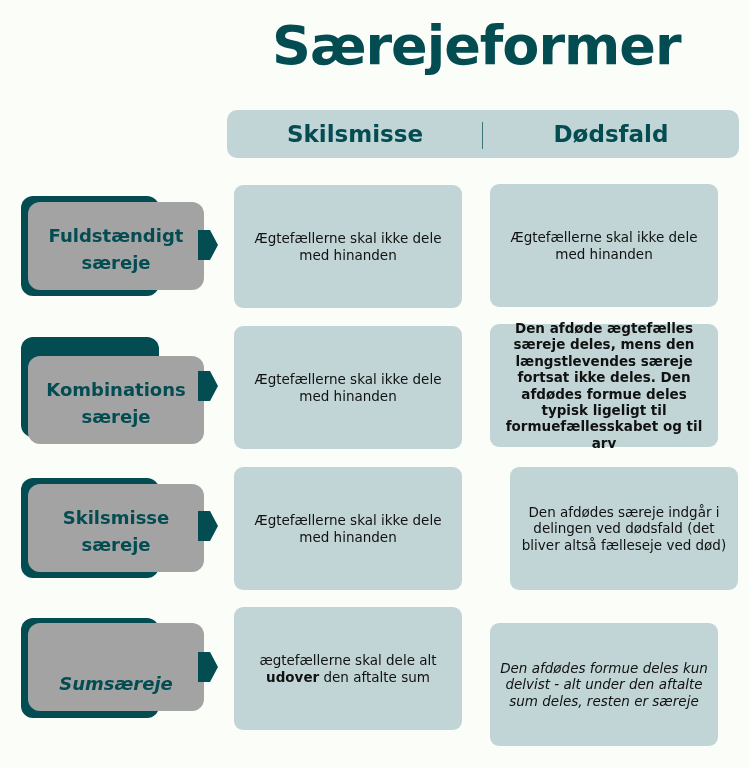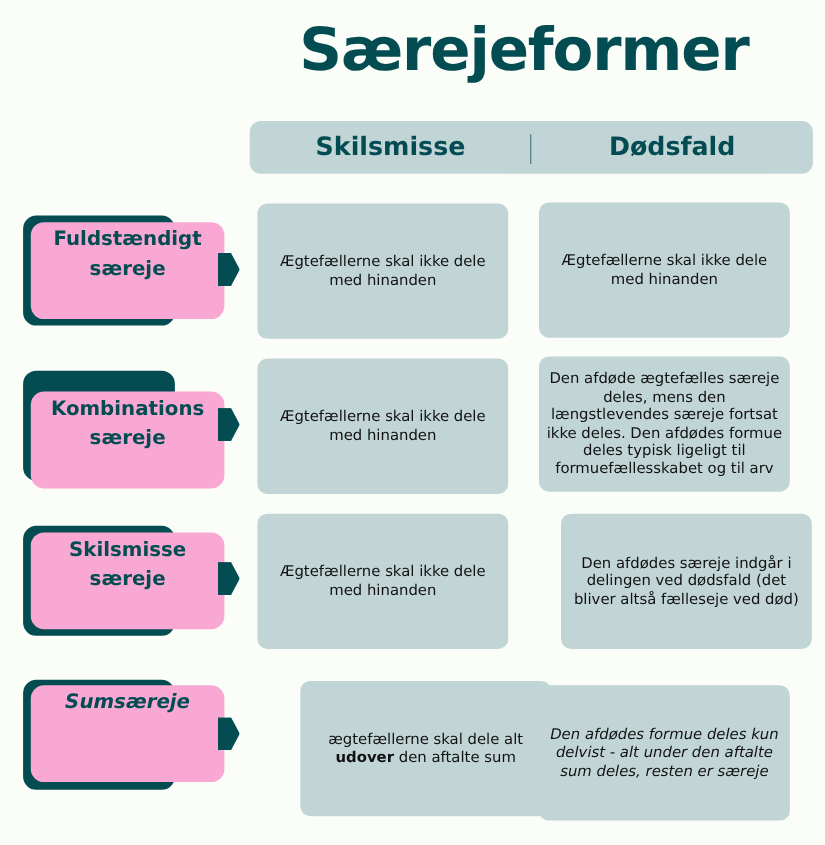--- a/index.html
+++ b/index.html
@@ -5,21 +5,21 @@
   * { box-sizing: border-box; margin: 0; padding: 0; }
   body { width: 750px; height: 768px; background: #fbfdf8; font-family: "DejaVu Sans", sans-serif; position: relative; overflow: hidden; }
   .title { position: absolute; left: 272px; top: 14px; font-size: 54px; font-weight: bold; color: #034c52; letter-spacing: -1px; }
   .header-bar { position: absolute; left: 227px; top: 110px; width: 512px; height: 48px; background: #c2d5d6; border-radius: 10px; }
   .header-bar .col { position: absolute; top: 0; height: 48px; line-height: 48px; font-size: 23px; font-weight: bold; color: #034c52; text-align: center; }
   .header-bar .c1 { left: 0; width: 256px; }
   .header-bar .c2 { left: 256px; width: 256px; }
   .header-bar .div { position: absolute; left: 255px; top: 12px; width: 1px; height: 27px; background: #3e7479; }
   .row { position: absolute; left: 0; width: 750px; height: 126px; }
   .lab-back { position: absolute; left: 21px; width: 138px; height: 100px; background: #034c52; border-radius: 12px; }
-  .lab-front { position: absolute; left: 28px; width: 176px; height: 88px; background: #f9a8d4; border-radius: 12px; display: flex; align-items: flex-start; justify-content: center; text-align: center; font-size: 18px; font-weight: bold; color: #034c52; line-height: 1.5; padding: 2px 4px; }
+  .lab-front { position: absolute; left: 28px; width: 176px; height: 88px; background: #a3a3a3; border-radius: 12px; display: flex; align-items: flex-end; justify-content: center; text-align: center; font-size: 18px; font-weight: bold; color: #034c52; line-height: 1.5; padding: 14px 4px; }
   .arrow { position: absolute; left: 198px; width: 20px; height: 30px; background: #034c52; clip-path: polygon(0 0, 60% 0, 100% 50%, 60% 100%, 0 100%); }
   .cell { position: absolute; width: 228px; height: 123px; background: #c2d5d6; border-radius: 9px; display: flex; align-items: center; justify-content: center; text-align: center; font-size: 13.5px; color: #111; line-height: 1.22; padding: 0 6px; }
   .cell.c1 { left: 234px; }
   .cell.c2 { left: 490px; }
   b { font-weight: bold; }
 </style>
 </head>
 <body>
 
 <div class="title">Særejeformer</div>
@@ -40,36 +40,36 @@
   <div class="cell c2" style="top:0px;">Ægtefællerne skal ikke dele med hinanden</div>
 </div>
 
 <div class="row" style="top:324px;">
   <div class="lab-back" style="top:13px;"></div>
   <div class="lab-front" style="top:32px;">
     <span><span>Kombinations</span><br><span>særeje</span></span>
   </div>
   <div class="arrow" style="top:47px;"></div>
   <div class="cell c1" style="top:2px;">Ægtefællerne skal ikke dele  med hinanden</div>
-  <div class="cell c2" style="top:0px;">Den afdøde ægtefælles særeje deles, mens den længstlevendes særeje fortsat ikke deles. Den afdødes formue deles typisk ligeligt til formuefællesskabet og til arv</div>
+  <div class="cell c2" style="top:0px;font-weight:bold;">Den afdøde ægtefælles særeje deles, mens den længstlevendes særeje fortsat ikke deles. Den afdødes formue deles typisk ligeligt til formuefællesskabet og til arv</div>
 </div>
 
 <div class="row" style="top:465px;">
   <div class="lab-back" style="top:13px;"></div>
   <div class="lab-front" style="top:19px;">
     <span><span>Skilsmisse</span><br><span>særeje</span></span>
   </div>
   <div class="arrow" style="top:46px;"></div>
   <div class="cell c1" style="top:2px;">Ægtefællerne skal ikke dele med hinanden</div>
   <div class="cell c2" style="top:2px;margin-left:20px;">Den afdødes særeje indgår i delingen ved dødsfald (det bliver altså fælleseje ved død)</div>
 </div>
 
 <div class="row" style="top:605px;">
   <div class="lab-back" style="top:13px;"></div>
   <div class="lab-front" style="top:18px;font-style:italic;">
     <span>Sumsæreje</span>
   </div>
   <div class="arrow" style="top:47px;"></div>
-  <div class="cell c1" style="top:14px;margin-left:39px;">
+  <div class="cell c1" style="top:2px;">
     <span><span>ægtefællerne skal dele alt</span><br><b>udover</b><span> den aftalte sum</span></span>
   </div>
   <div class="cell c2" style="top:18px;font-style:italic;">Den afdødes formue deles kun delvist - alt under den aftalte sum deles, resten er særeje</div>
 </div>
 
 </body></html>

